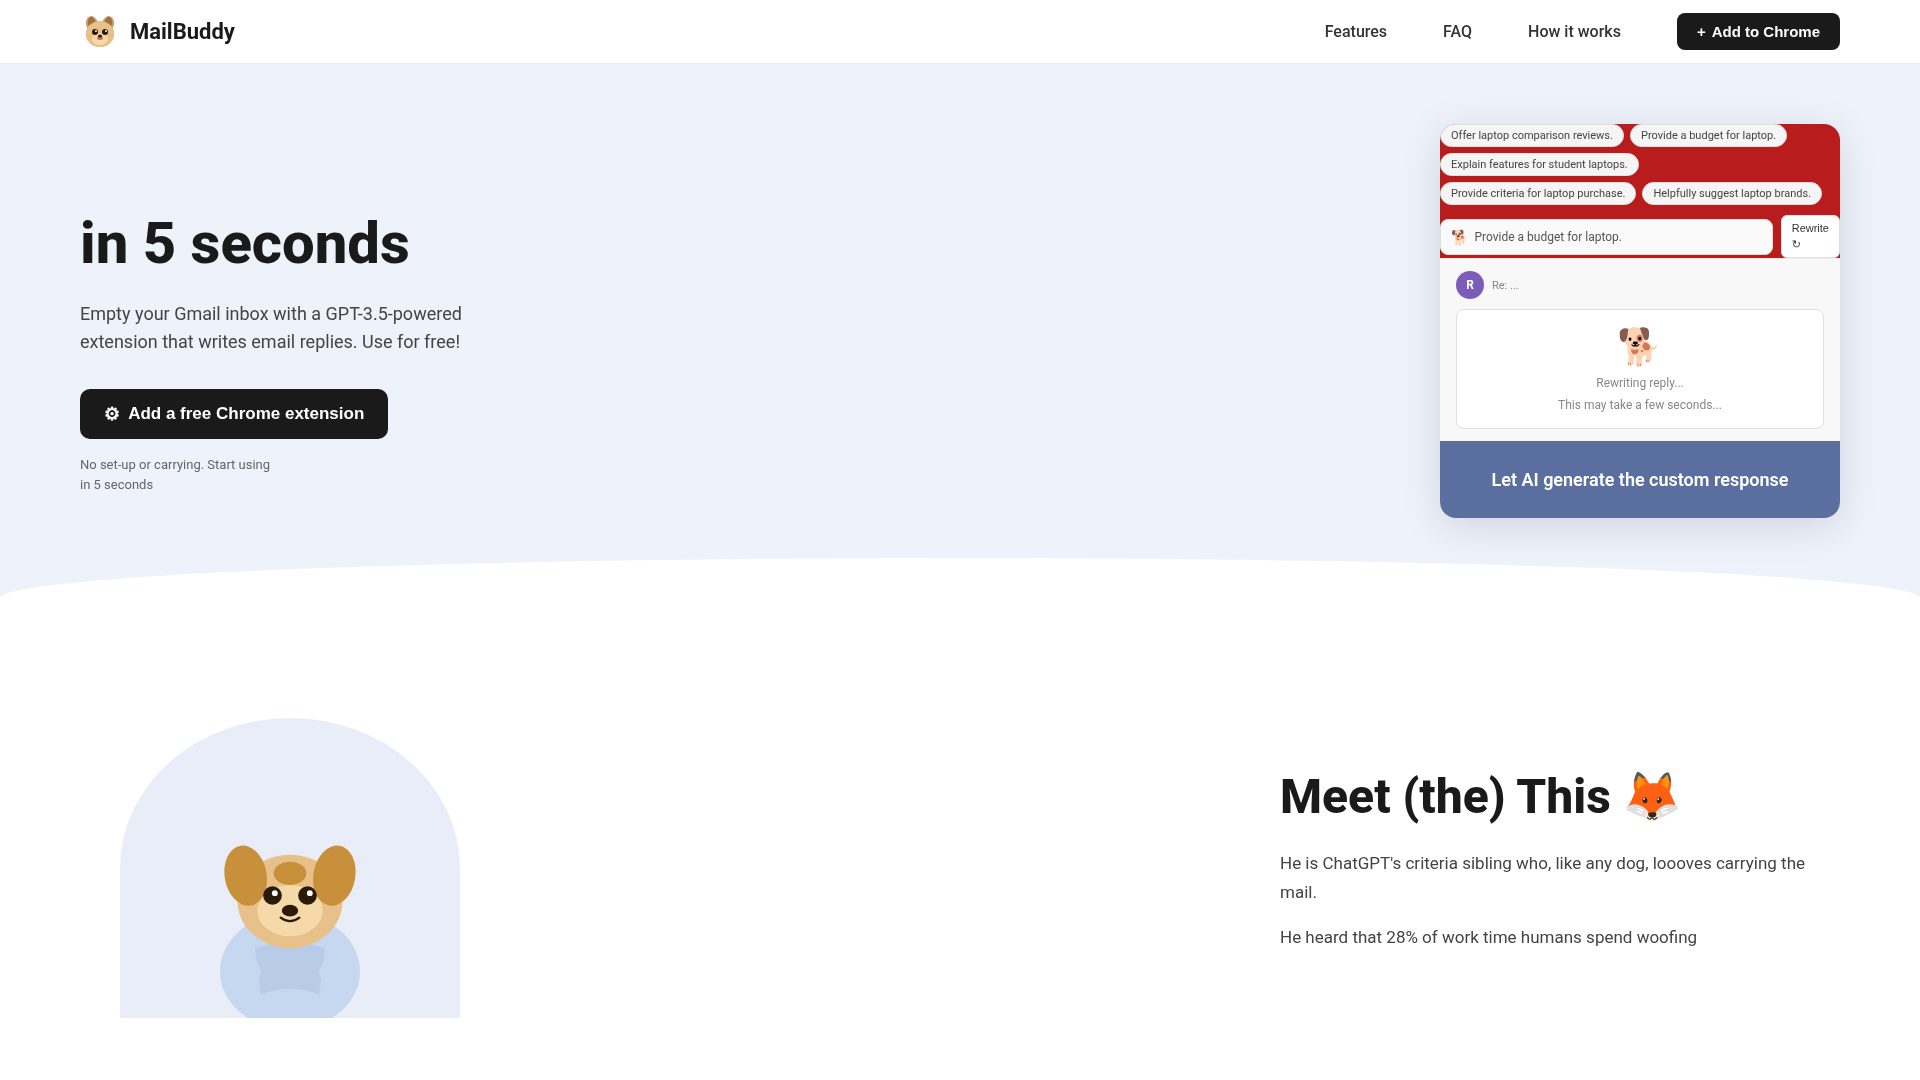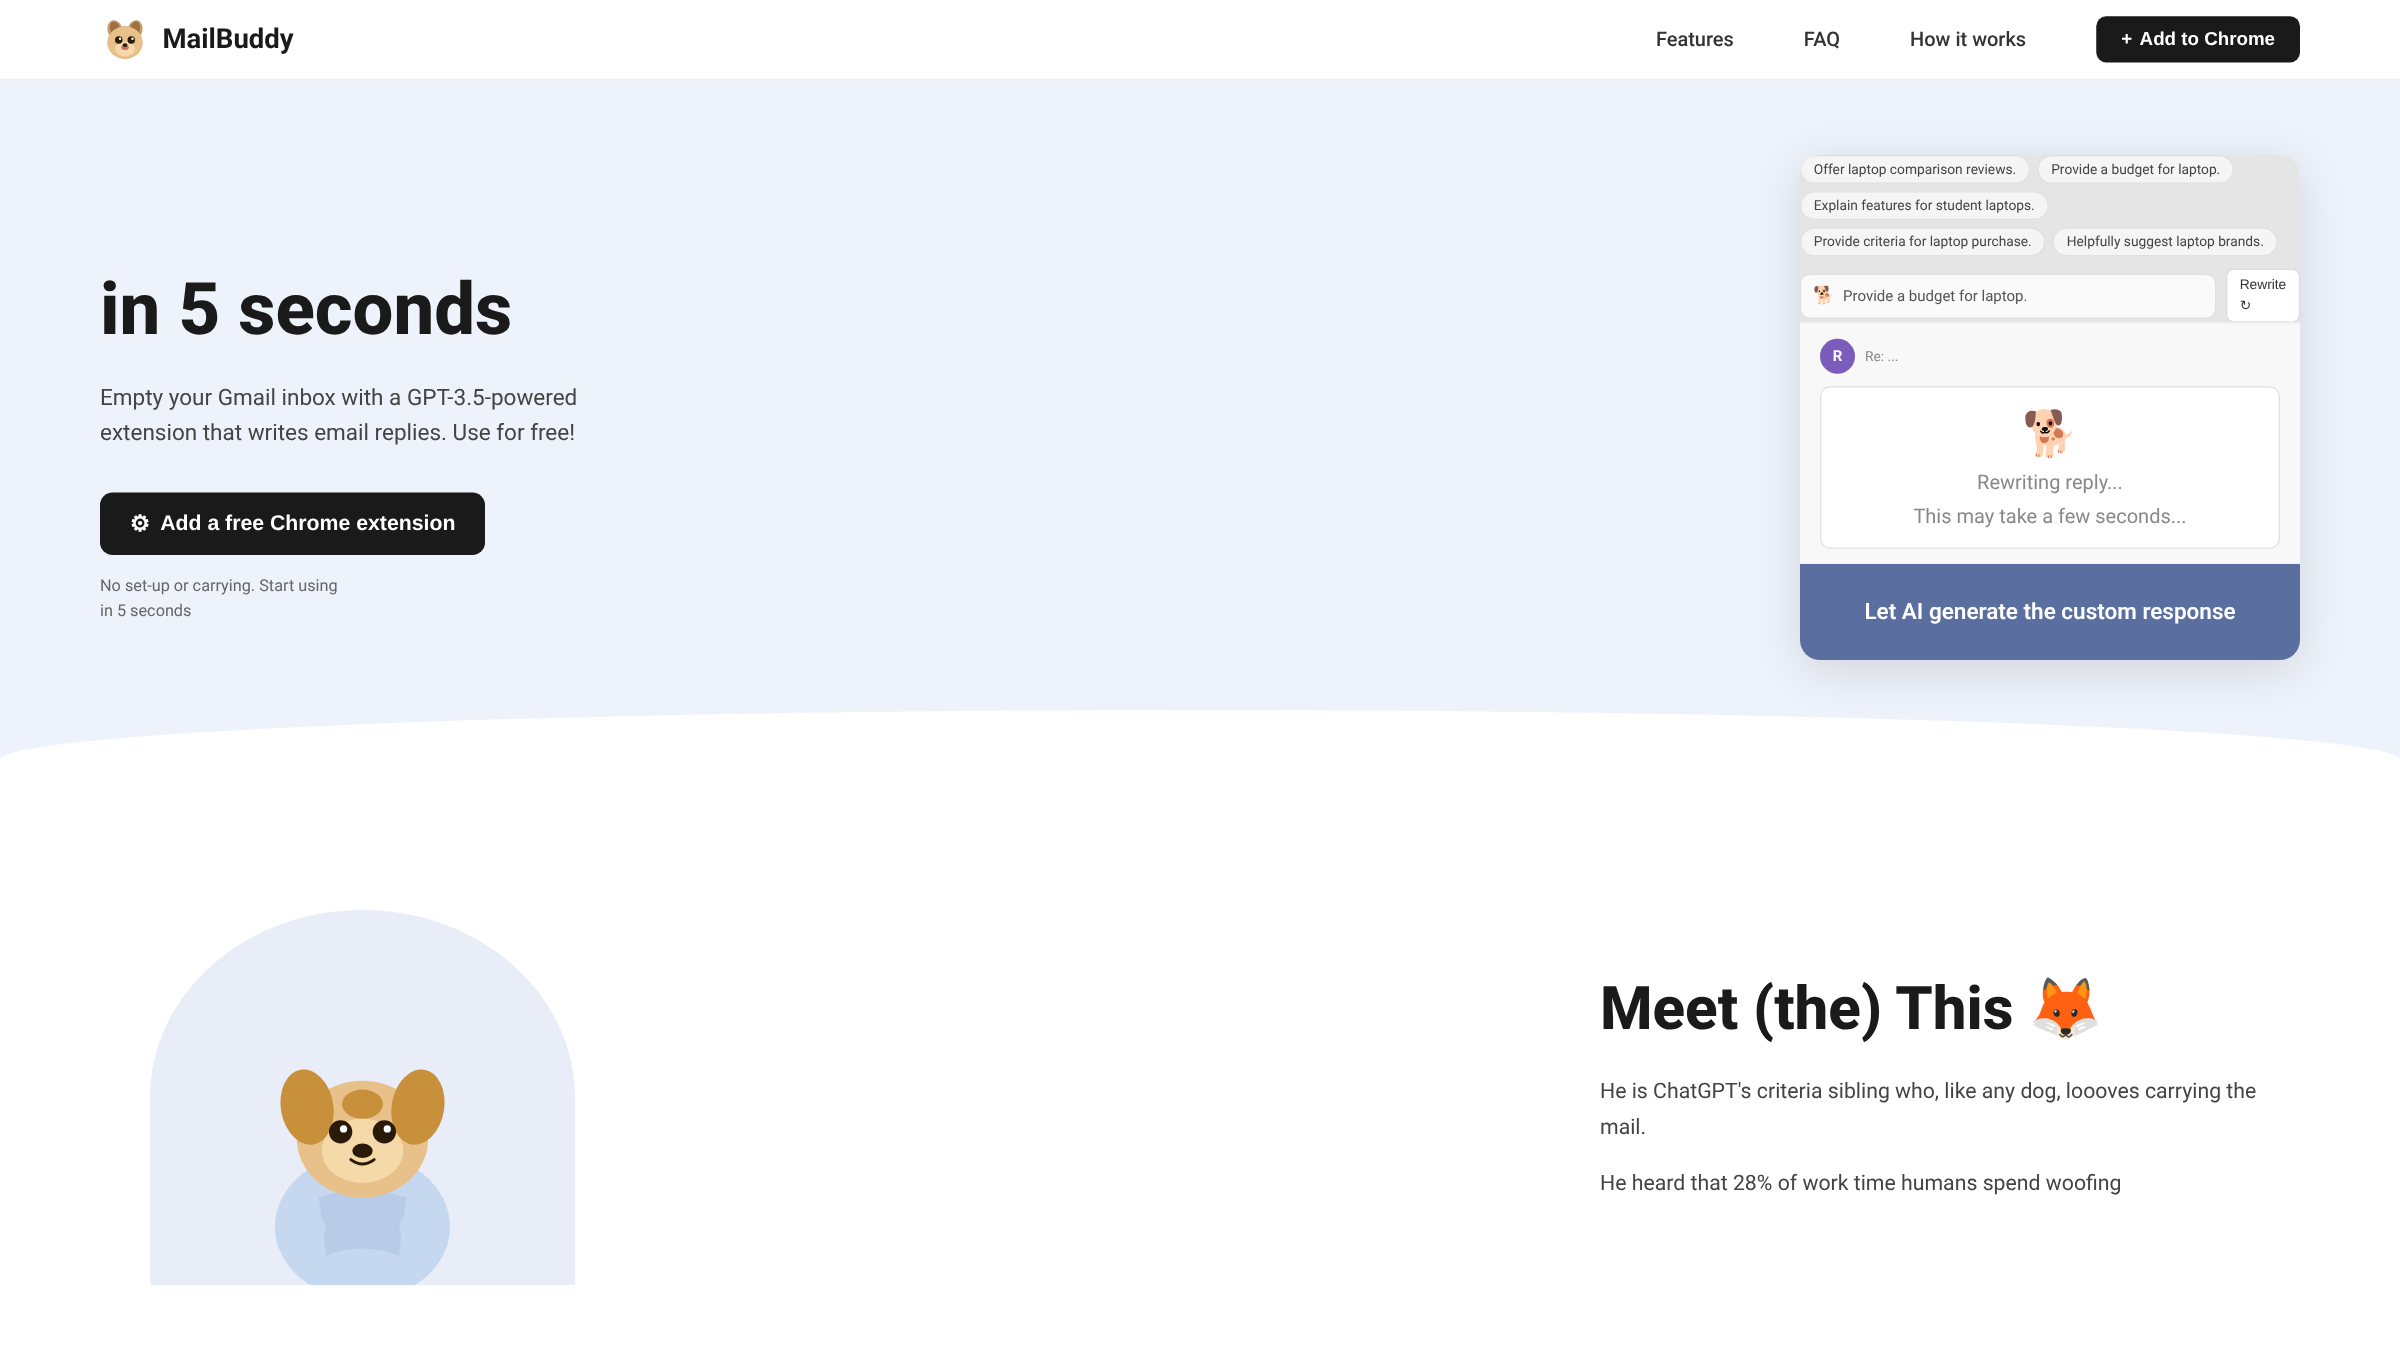--- a/index.html
+++ b/index.html
@@ -119,21 +119,21 @@
     
     .hero-right {
       width: 400px;
       flex-shrink: 0;
       border-radius: 16px;
       overflow: hidden;
       box-shadow: 0 8px 40px rgba(0,0,0,0.12);
       background: #fff;
     }
     .screenshot-top {
-      background: #e5e5e5;
+      background: #b91c1c;
     }
     .chip-row {
       display: flex;
       flex-wrap: wrap;
       gap: 6px;
       margin-bottom: 10px;
     }
     .chip {
       background: #f5f5f5;
       border: 1px solid #e0e0e0;
@@ -210,21 +210,21 @@
       display: flex;
       flex-direction: column;
       align-items: center;
       justify-content: center;
       gap: 8px;
     }
     .dog-emoji-large {
       font-size: 36px;
     }
     .rewriting-text {
-      font-size: 16px;
+      font-size: 12px;
       color: #888;
       text-align: left;
     }
     .screenshot-bottom {
       background: #5a6fa0;
       color: #fff;
       padding: 28px 20px;
       text-align: center;
       font-size: 18px;
       font-weight: 600;

